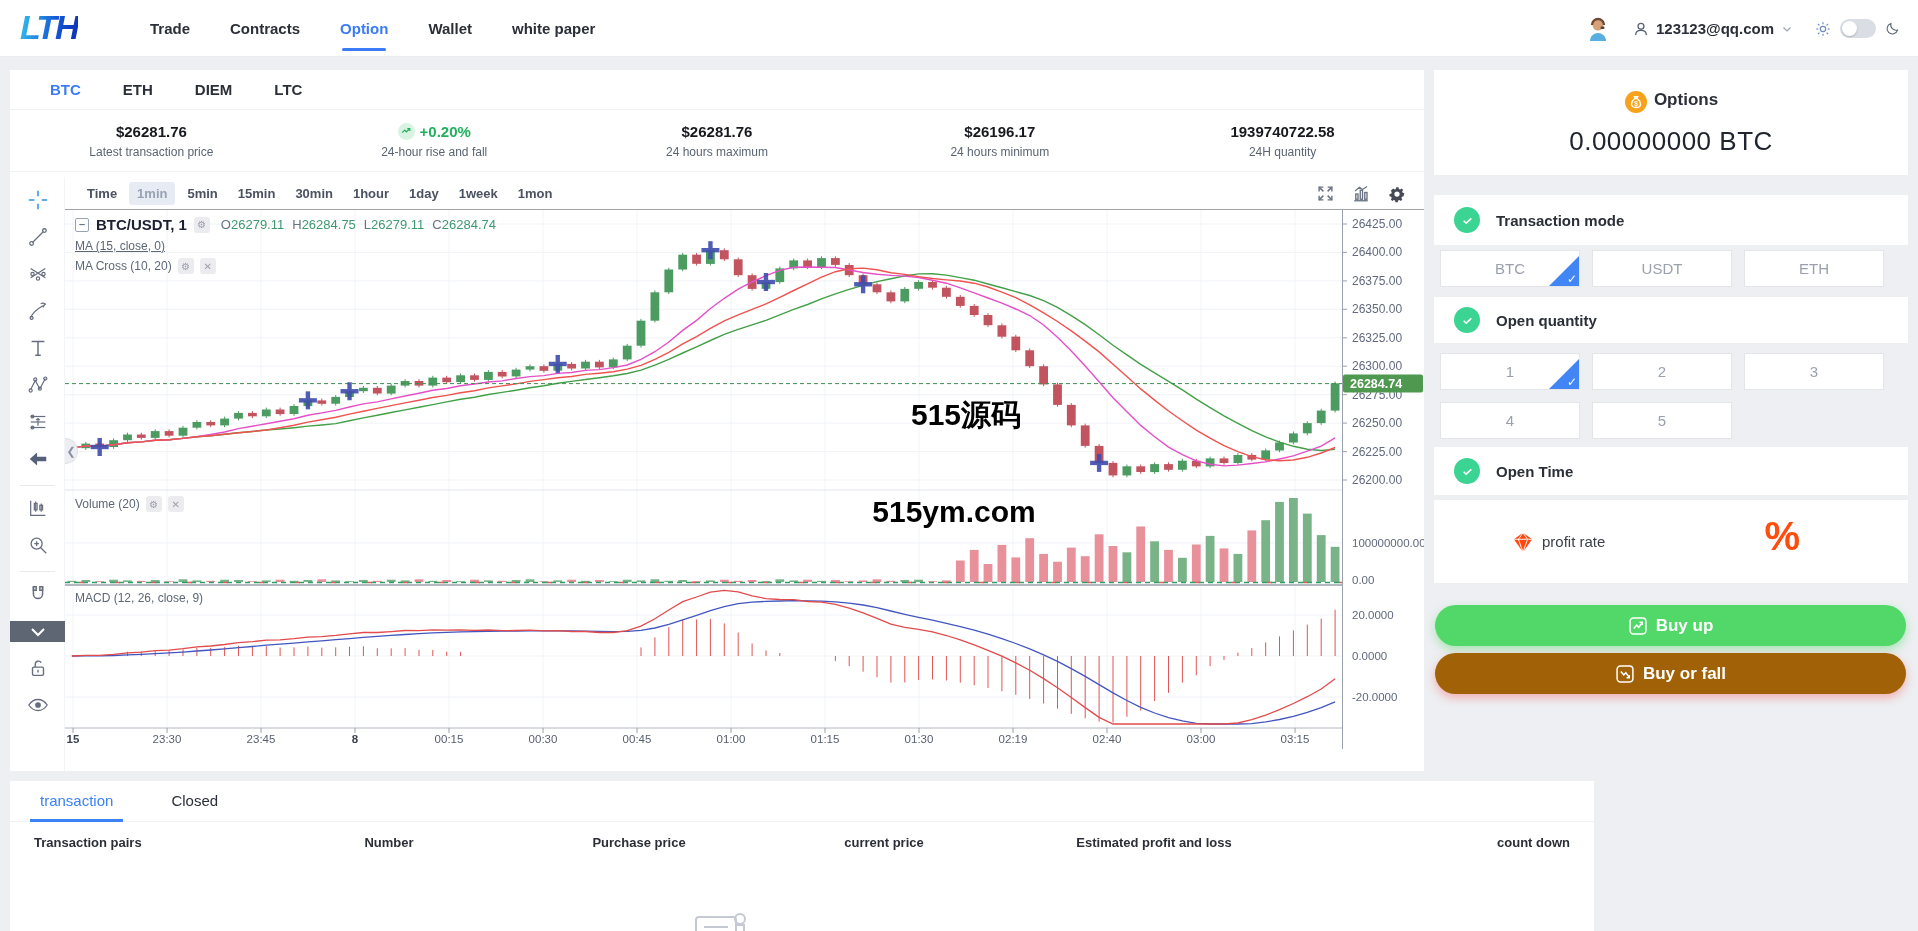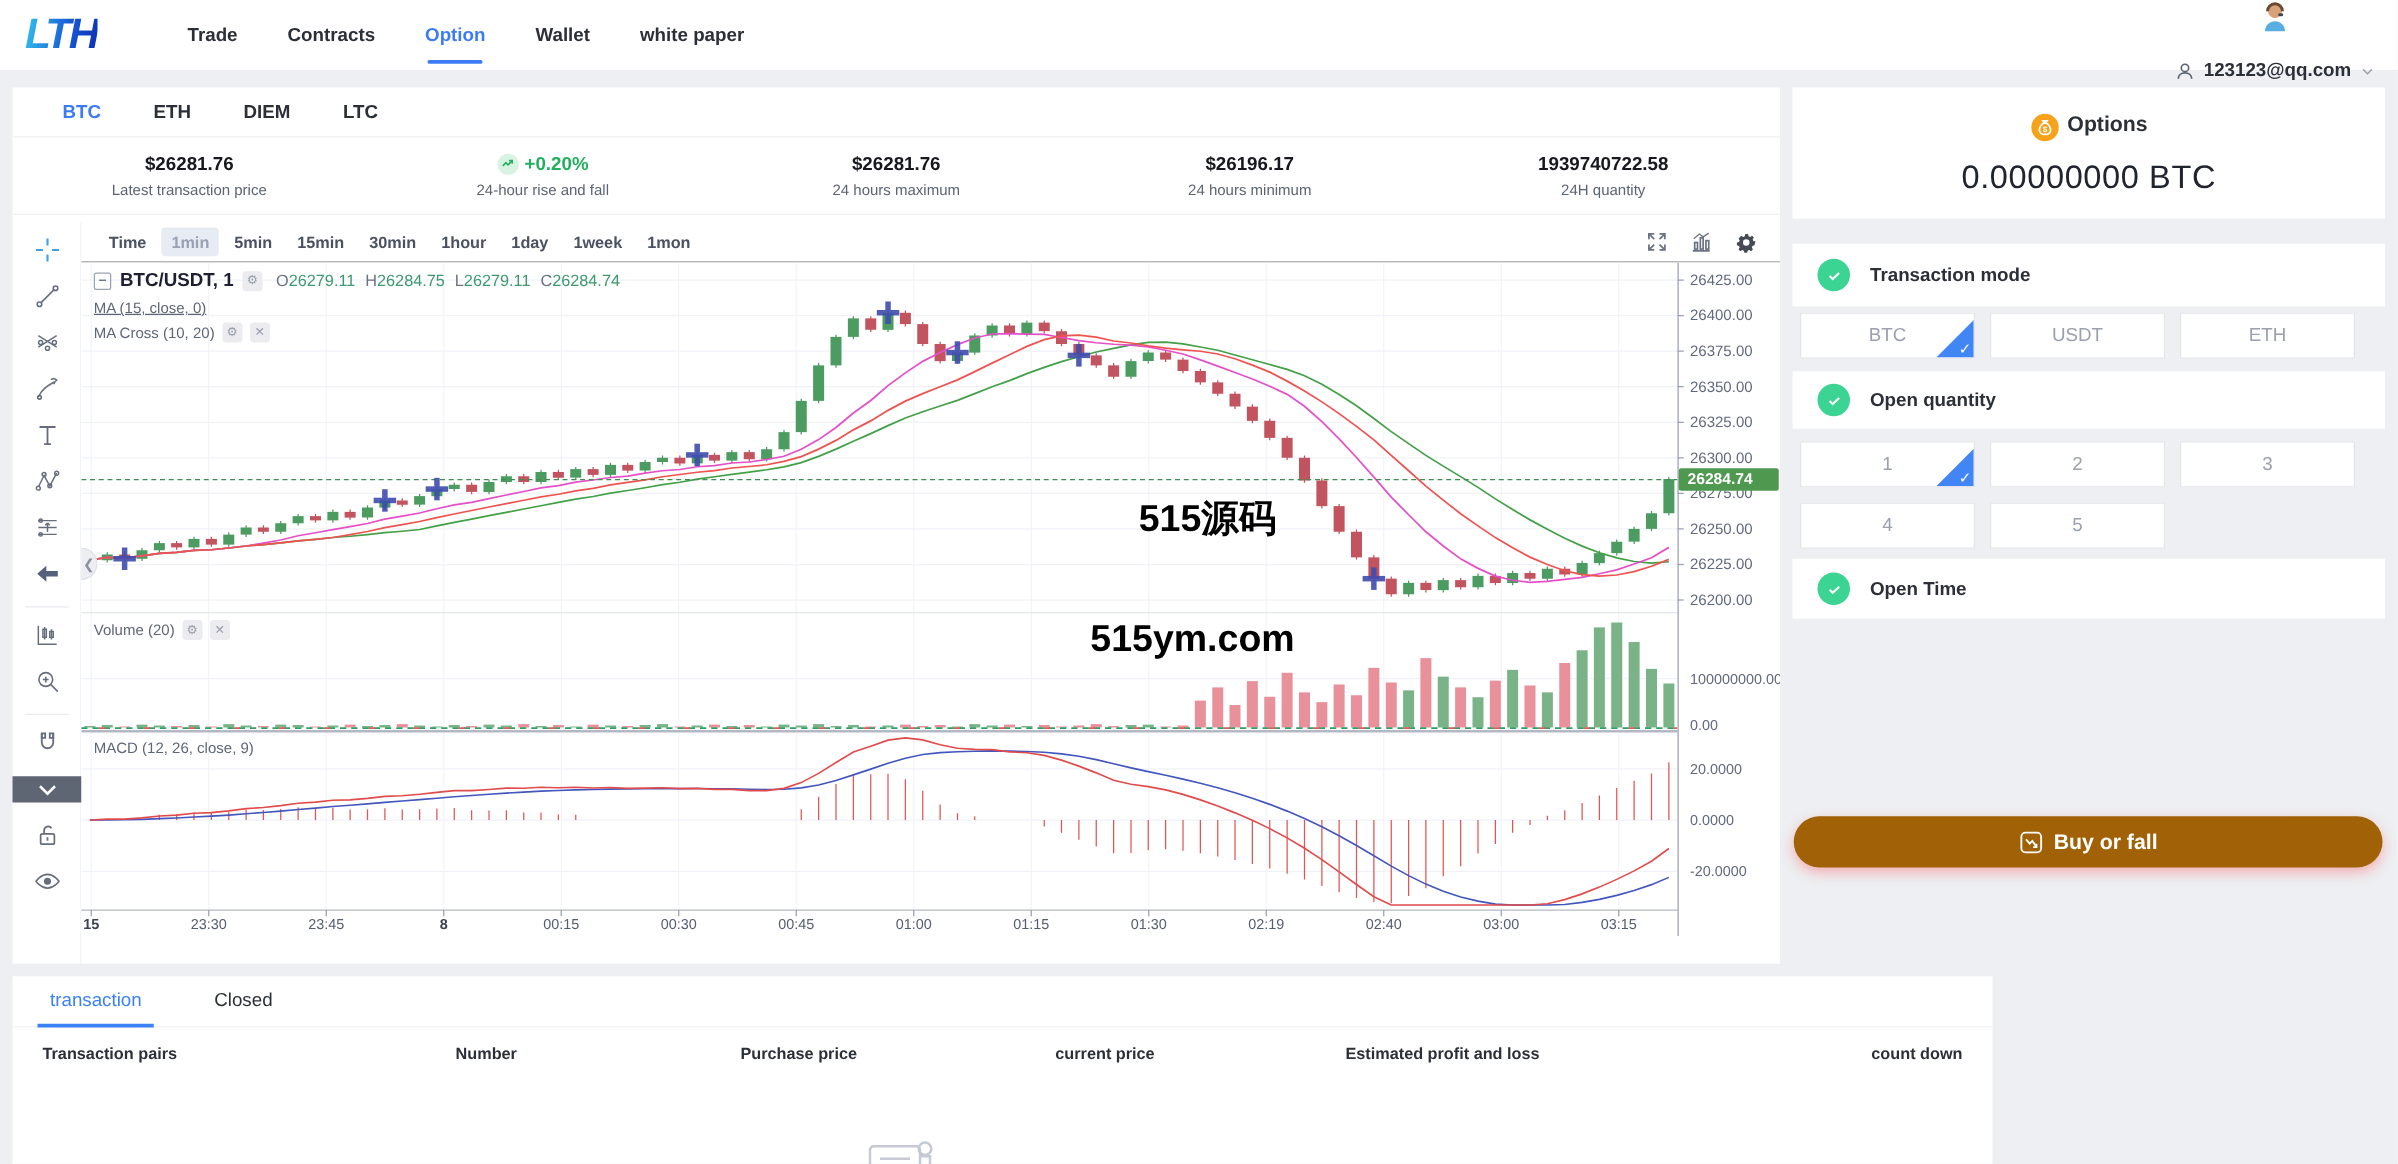--- a/index.html
+++ b/index.html
@@ -6,21 +6,21 @@
   html,body{width:1918px;height:931px;overflow:hidden;background:#edeff2;
     font-family:"Liberation Sans","DejaVu Sans",sans-serif;color:#2b2f38;}
   
   #header{position:absolute;left:0;top:0;width:1918px;height:57px;background:#fff;border-bottom:1px solid #ececf0;}
   #logo{position:absolute;left:20px;top:8px;font-size:34px;font-weight:900;font-style:italic;letter-spacing:-2px;
     background:linear-gradient(100deg,#2fb3ea 10%,#1657d6 60%,#0d2fb0);-webkit-background-clip:text;background-clip:text;color:transparent;}
   #nav{position:absolute;left:150px;top:0;height:57px;display:flex;align-items:center;gap:40px;}
   .nav-item{font-size:15px;font-weight:bold;color:#2b2f38;height:57px;display:flex;align-items:center;position:relative;cursor:pointer;}
   .nav-item.active{color:#3b7cf6;}
   .nav-item.active:after{content:"";position:absolute;left:2px;right:2px;bottom:6px;height:3px;background:#3b7cf6;border-radius:2px;}
-  #header-right{position:absolute;right:18px;top:0;height:57px;display:flex;align-items:center;gap:22px;flex-direction:column;}
+  #header-right{position:absolute;right:18px;top:0;height:57px;display:flex;align-items:center;gap:22px;}
   #user-box{display:flex;align-items:center;gap:7px;font-size:15px;font-weight:bold;color:#2b2f38;}
   #theme-box{display:flex;align-items:center;gap:9px;}
   #theme-toggle{width:36px;height:19px;border-radius:10px;background:#d9dde4;position:relative;}
   #theme-toggle .knob{position:absolute;left:2px;top:2px;width:15px;height:15px;border-radius:50%;background:#fff;box-shadow:0 1px 2px rgba(0,0,0,.2);}
   
   #chart-card{position:absolute;left:10px;top:70px;width:1414px;height:701px;background:#fff;}
   #orders-card{position:absolute;left:10px;top:781px;width:1584px;height:150px;background:#fff;}
   #trade-panel{position:absolute;left:1434px;top:70px;width:474px;height:700px;}
   
   #market-tabs{position:absolute;left:0;top:0;right:0;height:40px;display:flex;align-items:center;padding-left:40px;gap:42px;border-bottom:1px solid #f0f1f4;}
@@ -886,20 +886,38 @@
       </div>
       <div class="sec-header" style="top:377px;height:48px;">
         <span class="check-circle">
           <svg width="13" height="13" viewBox="0 0 24 24">
             <path d="M5 12.5l4.5 4.5L19 8" fill="none" stroke="#fff" stroke-width="3"></path>
           </svg>
         </span>
         <span>Open Time</span>
       </div>
     </div>
+  <div class="panel-card" id="profit-card" style="top:430px;">
+    <div id="profit-left">
+      <svg width="22" height="22" viewBox="0 0 24 24">
+          <polygon points="12,2 22,9 12,23 2,9" fill="#ff4912"></polygon>
+          <path d="M2 9h20M12 2L7 9l5 14M12 2l5 7-5 14" stroke="#fff" stroke-width="1" fill="none"></path>
+        </svg>
+      <span>profit rate</span>
+    </div>
+    <div id="profit-unit">%</div>
+  </div>
+  <div class="big-btn" id="buy-up">
+    <svg width="20" height="20" viewBox="0 0 24 24">
+        <rect x="2.5" y="2.5" width="19" height="19" rx="4" fill="none" stroke="#fff" stroke-width="1.8"></rect>
+        <path d="M7 15l3.5-4 2.5 2.5L17 8" fill="none" stroke="#fff" stroke-width="1.8"></path>
+        <path d="M13.8 7.6H17v3.2" fill="none" stroke="#fff" stroke-width="1.8"></path>
+      </svg>
+    <span>Buy up</span>
+  </div>
   <div class="big-btn" id="buy-fall">
     <svg width="20" height="20" viewBox="0 0 24 24">
         <rect x="2.5" y="2.5" width="19" height="19" rx="4" fill="none" stroke="#fff" stroke-width="1.8"></rect>
         <path d="M7 9l3.5 4 2.5-2.5L17 16" fill="none" stroke="#fff" stroke-width="1.8"></path>
         <path d="M13.8 16.4H17v-3.2" fill="none" stroke="#fff" stroke-width="1.8"></path>
       </svg>
     <span>Buy or fall</span>
   </div>
 </div>
 

